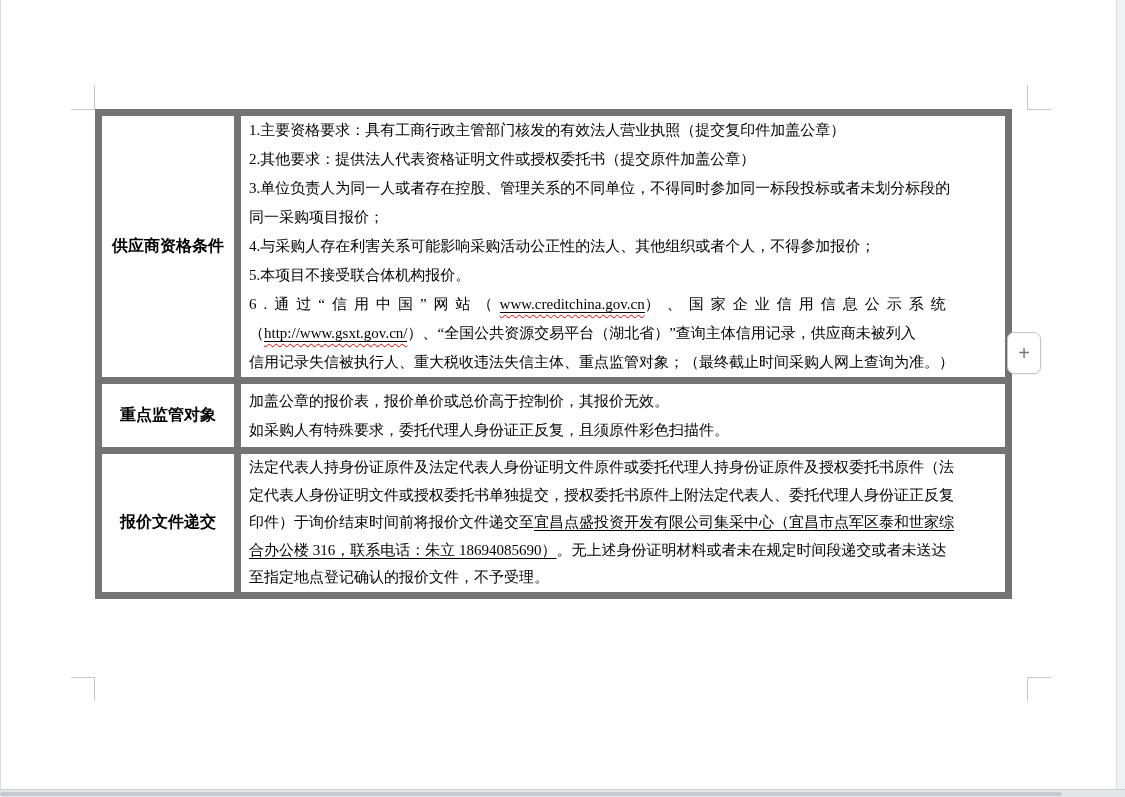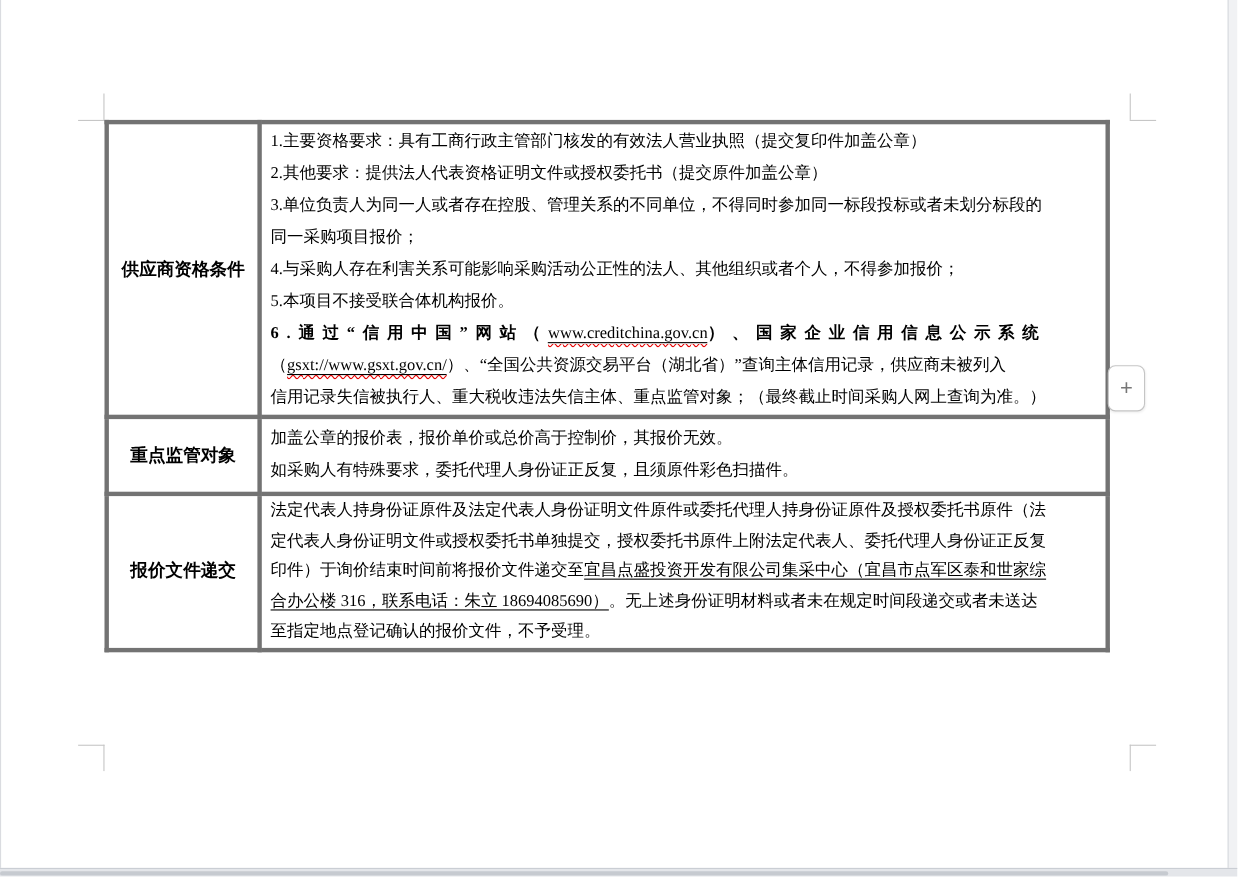--- a/index.html
+++ b/index.html
@@ -16,30 +16,30 @@
                        background:#e4e6ea; border-top:1px solid #caced4; }
   .hscroll-thumb { position:absolute; left:0; top:2px; width:1062px; height:4px;
                    background:#c6cad0; border-radius:2px; }
 
   
   .mark { position:absolute; background:#c6c6c6; }
 
   
   .doc-table { position:absolute; left:95px; top:109px; width:910px;
                border-collapse:collapse; table-layout:fixed; color:#000; }
-  .doc-table td { border:4px solid #737373; vertical-align:middle; }
+  .doc-table td { border:7px solid #737373; vertical-align:middle; }
   .doc-table { border:2px solid #000; }
   .label-cell { width:139px; text-align:center; font-weight:bold; font-size:16px; }
   .content-cell { width:771px; padding:0 8px; overflow:hidden; }
 
   .line { white-space:nowrap; font-size:15px; line-height:29px; height:29px; }
   tr:nth-child(3) .line { line-height:27.6px; height:27.6px; }
 
   .run-plain { }
-  .line.spread .run-plain { letter-spacing:7px;font-weight:bold; }
+  .line.spread .run-plain { letter-spacing:7px; }
   .run-url { border-bottom:1px solid #000;
              text-decoration:underline wavy #e60000;
              text-decoration-thickness:1px; text-underline-offset:5px;margin-top:32px; }
   .run-u { text-decoration:underline; text-underline-offset:3px; }
 
   
   .add-btn { position:absolute; left:1007px; top:332px; width:34px; height:42px;
              background:#ffffff; border:1px solid #c5c5c5; border-radius:7px;
              color:#777; font-size:20px; font-family:"Liberation Sans",sans-serif;
              display:flex; align-items:center; justify-content:center;
@@ -64,21 +64,21 @@
         <tr>
           <td class="label-cell" style="height: 268px;">供应商资格条件</td>
           <td class="content-cell">
             <div class="line"><span class="run-plain">1.主要资格要求：具有工商行政主管部门核发的有效法人营业执照（提交复印件加盖公章）</span></div>
             <div class="line"><span class="run-plain">2.其他要求：提供法人代表资格证明文件或授权委托书（提交原件加盖公章）</span></div>
             <div class="line"><span class="run-plain">3.单位负责人为同一人或者存在控股、管理关系的不同单位，不得同时参加同一标段投标或者未划分标段的</span></div>
             <div class="line"><span class="run-plain">同一采购项目报价；</span></div>
             <div class="line"><span class="run-plain">4.与采购人存在利害关系可能影响采购活动公正性的法人、其他组织或者个人，不得参加报价；</span></div>
             <div class="line"><span class="run-plain">5.本项目不接受联合体机构报价。</span></div>
             <div class="line spread"><span class="run-plain">6.通过“信用中国”网站（</span><span class="run-url">www.creditchina.gov.cn</span><span class="run-plain">）、国家企业信用信息公示系统</span></div>
-            <div class="line"><span class="run-plain">（</span><span class="run-url">gsxt://www.gsxt.gov.cn/</span><span class="run-plain">）、“全国公共资源交易平台（湖北省）”查询主体信用记录，供应商未被列入</span></div>
+            <div class="line"><span class="run-plain">（</span><span class="run-url">http://www.gsxt.gov.cn/</span><span class="run-plain">）、“全国公共资源交易平台（湖北省）”查询主体信用记录，供应商未被列入</span></div>
             <div class="line"><span class="run-plain">信用记录失信被执行人、重大税收违法失信主体、重点监管对象；（最终截止时间采购人网上查询为准。）</span></div>
           </td>
         </tr>
         <tr>
           <td class="label-cell" style="height: 70px;">重点监管对象</td>
           <td class="content-cell">
             <div class="line"><span class="run-plain">加盖公章的报价表，报价单价或总价高于控制价，其报价无效。</span></div>
             <div class="line"><span class="run-plain">如采购人有特殊要求，委托代理人身份证正反复，且须原件彩色扫描件。</span></div>
           </td>
         </tr>

